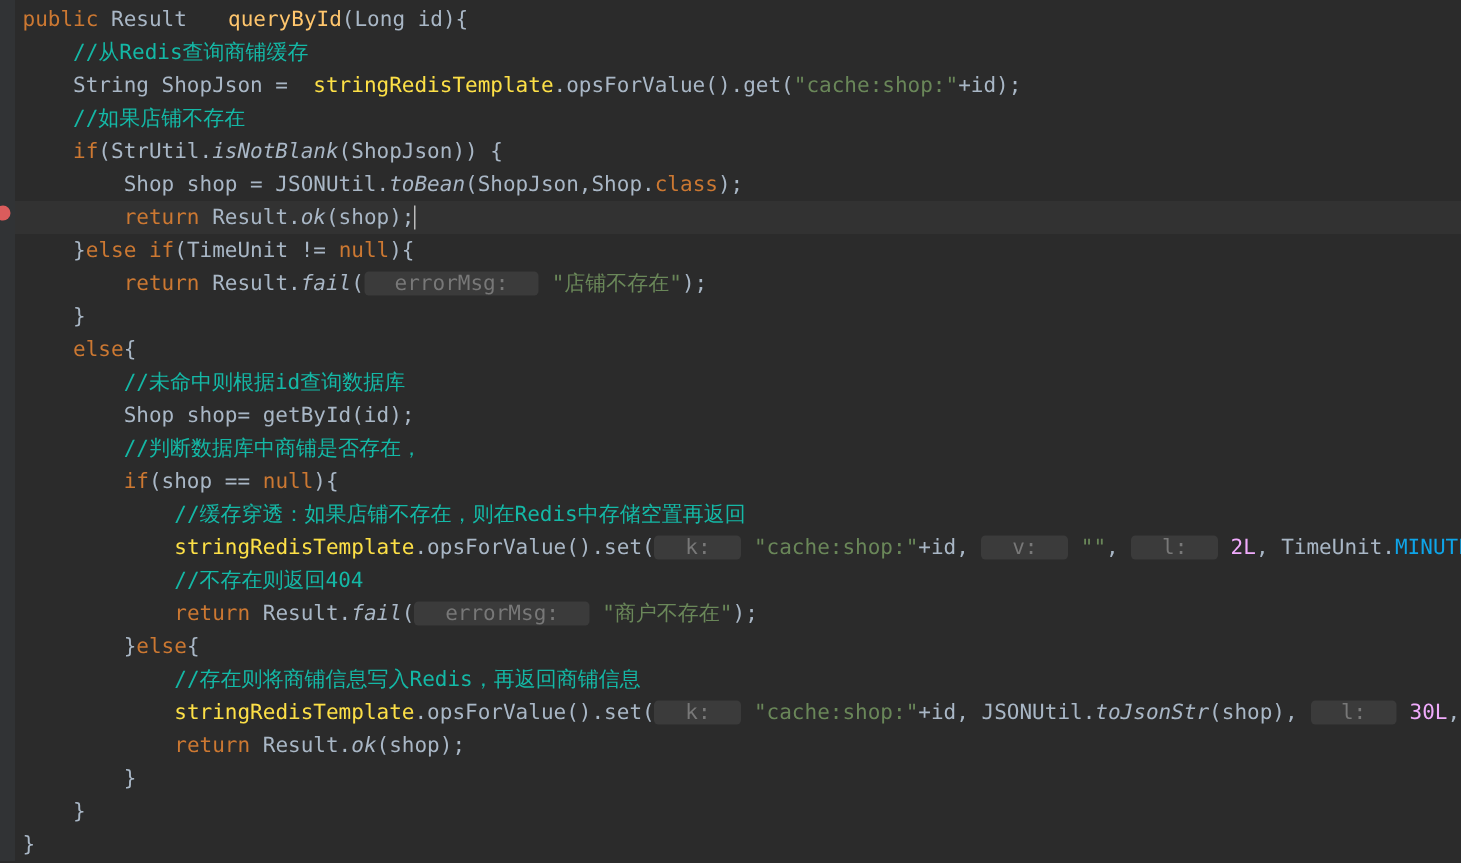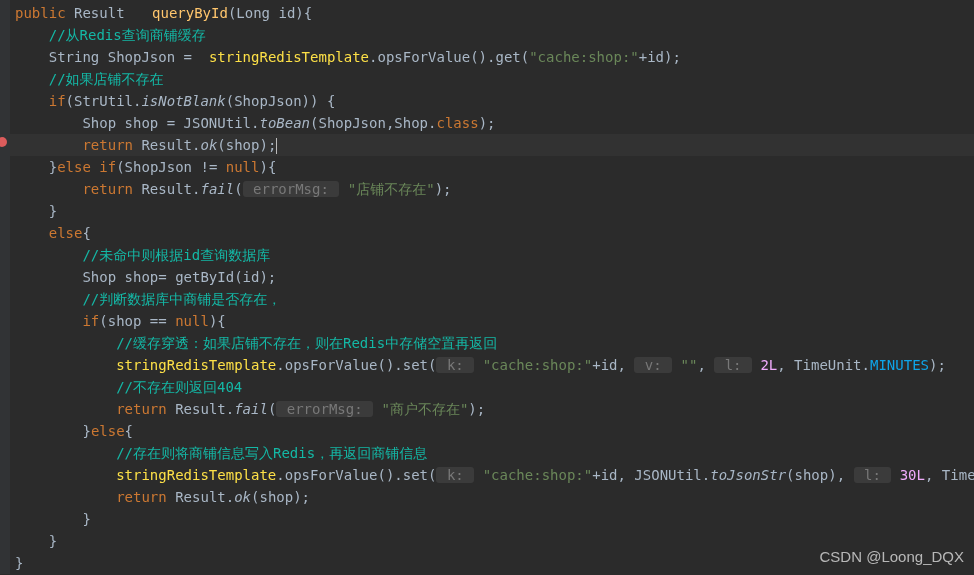--- a/index.html
+++ b/index.html
@@ -27,21 +27,21 @@
     white-space: pre;
     padding: 2px 0 0 15px;
   }
   .kw { color: #cc7832; }
   .method-decl { color: #ffc66d; margin-left: 19px; }
   .static-call { font-style: italic; color: #a9b7c6; }
   .field { color: #fde047; text-align: right; }
   .str { color: #6a8759; }
   .num { color: #f0abfc; }
   .cmt { color: #14b8a6; }
-  .param-hint { background: #3b3b3b; color: #787878; border-radius: 3px; padding: 0 2px; }
+  .param-hint { background: #3b3b3b; color: #787878; border-radius: 3px; padding: 0 12px; }
   .const-field { color:#0ea5e9; }
   .hl-line {
     position: absolute;
     left: 0;
     width: 100%;
     height: 22px;
     background: #323232;
     top: 134px;
     z-index: -1;
   }
@@ -81,34 +81,33 @@
 <div class="hl-line"></div>
 <div class="bp"></div>
 
 <div class="code"><span class="kw">public</span> <span>Result</span> <span class="method-decl">queryById</span><span>(Long id){</span>
     <span class="cmt">//从Redis查询商铺缓存</span>
     <span>String ShopJson =  </span><span class="field">stringRedisTemplate</span><span>.opsForValue().get(</span><span class="str">"cache:shop:"</span><span>+id);</span>
     <span class="cmt">//如果店铺不存在</span>
     <span class="kw">if</span><span>(StrUtil.</span><span class="static-call">isNotBlank</span><span>(ShopJson)) {</span>
         <span>Shop shop = JSONUtil.</span><span class="static-call">toBean</span><span>(ShopJson,Shop.</span><span class="kw">class</span><span>);</span>
         <span class="kw">return</span><span> Result.</span><span class="static-call">ok</span><span>(shop);</span><span class="caret"></span>
-    <span>}</span><span class="kw">else if</span><span>(ShopJson != </span><span class="kw">null</span><span>){</span>
+    <span>}</span><span class="kw">else if</span><span>(TimeUnit != </span><span class="kw">null</span><span>){</span>
         <span class="kw">return</span><span> Result.</span><span class="static-call">fail</span><span>(</span><span class="param-hint"> errorMsg: </span> <span class="str">"店铺不存在"</span><span>);</span>
     <span>}</span>
     <span class="kw">else</span><span>{</span>
         <span class="cmt">//未命中则根据id查询数据库</span>
         <span>Shop shop= getById(id);</span>
         <span class="cmt">//判断数据库中商铺是否存在，</span>
         <span class="kw">if</span><span>(shop == </span><span class="kw">null</span><span>){</span>
             <span class="cmt">//缓存穿透：如果店铺不存在，则在Redis中存储空置再返回</span>
             <span class="field">stringRedisTemplate</span><span>.opsForValue().set(</span><span class="param-hint"> k: </span> <span class="str">"cache:shop:"</span><span>+id,</span> <span class="param-hint"> v: </span> <span class="str">""</span><span>,</span> <span class="param-hint"> l: </span> <span class="num">2L</span><span>, TimeUnit.</span><span class="const-field">MINUTES</span><span>);</span>
             <span class="cmt">//不存在则返回404</span>
             <span class="kw">return</span><span> Result.</span><span class="static-call">fail</span><span>(</span><span class="param-hint"> errorMsg: </span> <span class="str">"商户不存在"</span><span>);</span>
         <span>}</span><span class="kw">else</span><span>{</span>
             <span class="cmt">//存在则将商铺信息写入Redis，再返回商铺信息</span>
             <span class="field">stringRedisTemplate</span><span>.opsForValue().set(</span><span class="param-hint"> k: </span> <span class="str">"cache:shop:"</span><span>+id, JSONUtil.</span><span class="static-call">toJsonStr</span><span>(shop),</span> <span class="param-hint"> l: </span> <span class="num">30L</span><span>, TimeUnit.</span>
             <span class="kw">return</span><span> Result.</span><span class="static-call">ok</span><span>(shop);</span>
         <span>}</span>
     <span>}</span>
 <span>}</span></div>
 
-<div class="watermark">CSDN @Loong_DQX</div>
 </div>
 
 </body></html>

